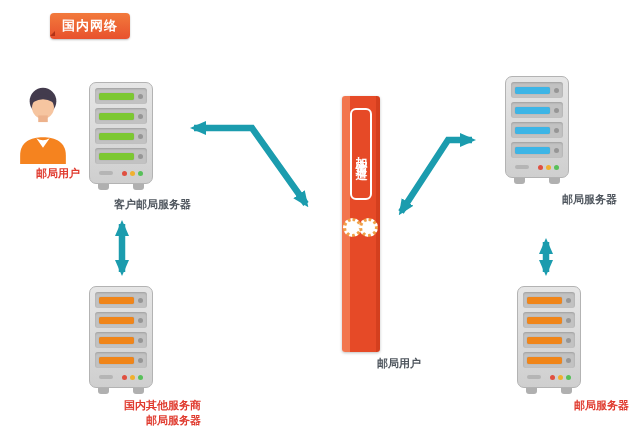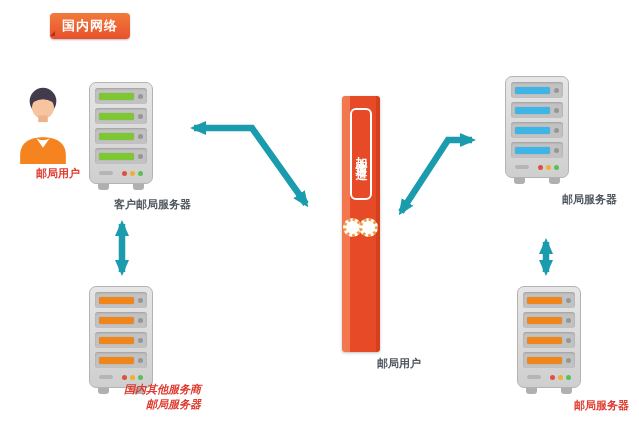--- a/index.html
+++ b/index.html
@@ -154,21 +154,21 @@
           <i class="pl r"></i>
           <i class="pl y"></i>
           <i class="pl g"></i>
         </div>
     </div>
     <div class="feet">
         <i></i>
         <i></i>
       </div>
   </div>
-  <div class="caption red" style="left:41px;top:382px;width:160px;font-style:italic;">
+  <div class="caption red" style="left:41px;top:398px;width:160px;">
     <div>国内其他服务商</div>
     <div>邮局服务器</div>
   </div>
 
   <div id="firewall">
     <div id="tunnel-box">
       <span>加密通道</span>
     </div>
   </div>
   <div class="link-circle" style="left:343px;top:218px;"></div>

